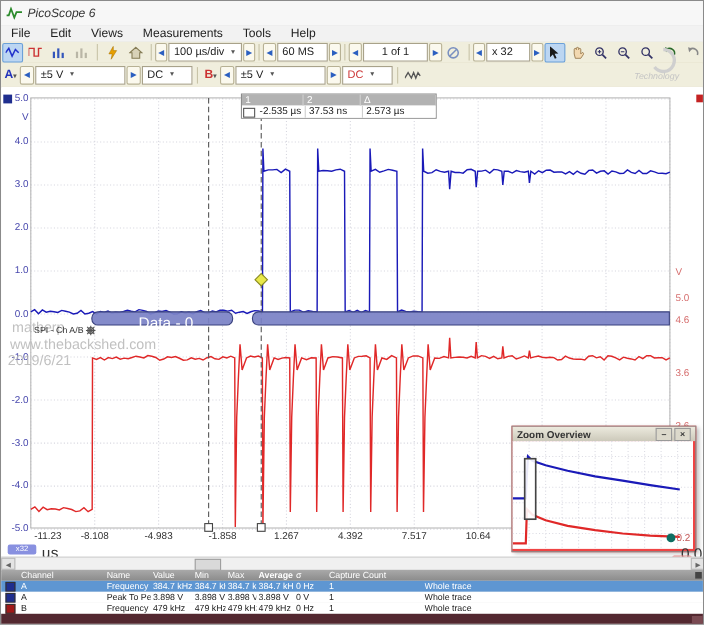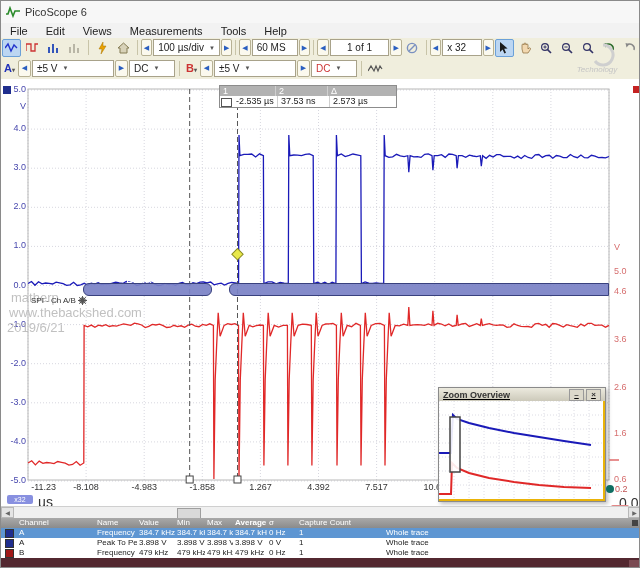--- a/index.html
+++ b/index.html
@@ -1,21 +1,21 @@
 <!DOCTYPE html>
 <html><head>
 <meta charset="utf-8">
 <style>
   html,body{margin:0;padding:0;background:#777;}
   #app{position:relative;width:640px;height:568px;background:#fff;font-family:"Liberation Sans",sans-serif;
        border:1px solid #8a8a8a;box-sizing:border-box;overflow:hidden;}
   .abs{position:absolute;}
   
   #titlebar{left:0;top:0;width:640px;height:22px;background:#f7f7f7;border-bottom:1px solid #dcdcdc;
-            display:flex;align-items:center;font-size:11px;color:#333;}
+            display:flex;align-items:center;font-size:11px;color:#333;font-style:italic;}
   #menubar{left:0;top:22px;width:640px;height:15px;background:#f2f2f2;border-bottom:1px solid #ddd;
            display:flex;align-items:center;font-size:11px;color:#222;}
   .menu-item{padding:0 9px;}
   #toolbar{left:0;top:37px;width:640px;height:19px;background:#f0eedd;border-bottom:1px solid #d6d2b8;
            display:flex;align-items:center;font-size:10px;}
   #chbar{left:0;top:56px;width:640px;height:22px;background:#f0eedd;border-bottom:1px solid #c9c5aa;
          display:flex;align-items:center;font-size:10px;}
   .tb-btn{height:16px;min-width:17px;margin:0 1px;border:1px solid transparent;border-radius:2px;
           display:flex;align-items:center;justify-content:center;}
   .tb-btn.sel{background:#bcd6f2;border-color:#6ba0d8;}
@@ -27,32 +27,32 @@
   .dd-arrow{color:#555;font-size:6px;margin-left:5px;}
   .ch-letter{font-weight:bold;font-size:11px;padding:0 3px;}
   #logo-area{position:absolute;right:6px;top:40px;width:70px;height:34px;color:#c9c9c9;}
   
   #scope{left:0;top:78px;width:640px;height:427px;background:#fff;overflow:hidden;}
   .axlbl{position:absolute;font-size:9px;line-height:9px;}
   .wm{position:absolute;font-size:13px;color:#b6b6b6;opacity:.85;z-index:1;}
   #plot-svg{position:absolute;left:0;top:0;z-index:2;}
   .decode-bar{position:absolute;top:204px;height:13px;background:rgba(121,129,198,.92);
               border:1px solid #39417e;box-sizing:border-box;z-index:3;}
-  #decode-label{position:absolute;z-index:4;color:#fff;font-size:12px;top:193px;}
+  #decode-label{position:absolute;z-index:4;color:#fff;font-size:14px;top:206px;}
   #spi-label{position:absolute;left:30px;top:217px;z-index:4;font-size:8px;color:#333;display:flex;align-items:center;gap:2px;}
   
   #ruler-box{position:absolute;left:218px;top:6px;width:176px;z-index:5;font-size:9px;
              border:1px solid #8c8c8c;background:#fff;}
   #ruler-head{display:flex;background:#b2b2b2;color:#fff;height:10px;line-height:10px;}
   #ruler-vals{display:flex;height:11px;line-height:11px;color:#222;background:#fff;}
   .rb-cell{padding:0 3px;border-right:1px solid #cfcfcf;box-sizing:border-box;overflow:hidden;}
   .rb-handle{width:9px;height:7px;border:1px solid #555;background:#fff;margin:2px 1px 0 1px;}
   
-  #zo-win{position:absolute;left:437px;top:308px;width:166px;height:113px;z-index:6;
-          border:1px solid #8a8a8a;background:#eab308;box-shadow:2px 2px 4px rgba(0,0,0,.25);text-decoration:underline;}
+  #zo-win{position:absolute;left:464px;top:308px;width:166px;height:113px;z-index:6;
+          border:1px solid #8a8a8a;background:#ef4444;box-shadow:2px 2px 4px rgba(0,0,0,.25);}
   #zo-title{height:13px;background:linear-gradient(#eceade,#ccc9ba);display:flex;align-items:center;
             font-size:9px;font-weight:bold;color:#333;padding:0 4px;}
   .zo-btn{width:13px;height:10px;border:1px solid #999;background:#dcd9cb;font-size:8px;line-height:8px;
           display:flex;align-items:center;justify-content:center;color:#333;margin-left:2px;}
   #zo-body{position:relative;width:164px;height:98px;background:#fff;overflow:hidden;}
   
   .badge{position:absolute;font-size:7px;line-height:9px;color:#fff;text-align:center;border-radius:2px;}
   
   #hscroll{left:0;top:505px;width:640px;height:12px;background:#f0f0f0;border-top:1px solid #cfcfcf;border-bottom:1px solid #cfcfcf;}
   .sc-btn{position:absolute;top:0;width:13px;height:11px;background:#e4e4e4;border:1px solid #b8b8b8;

